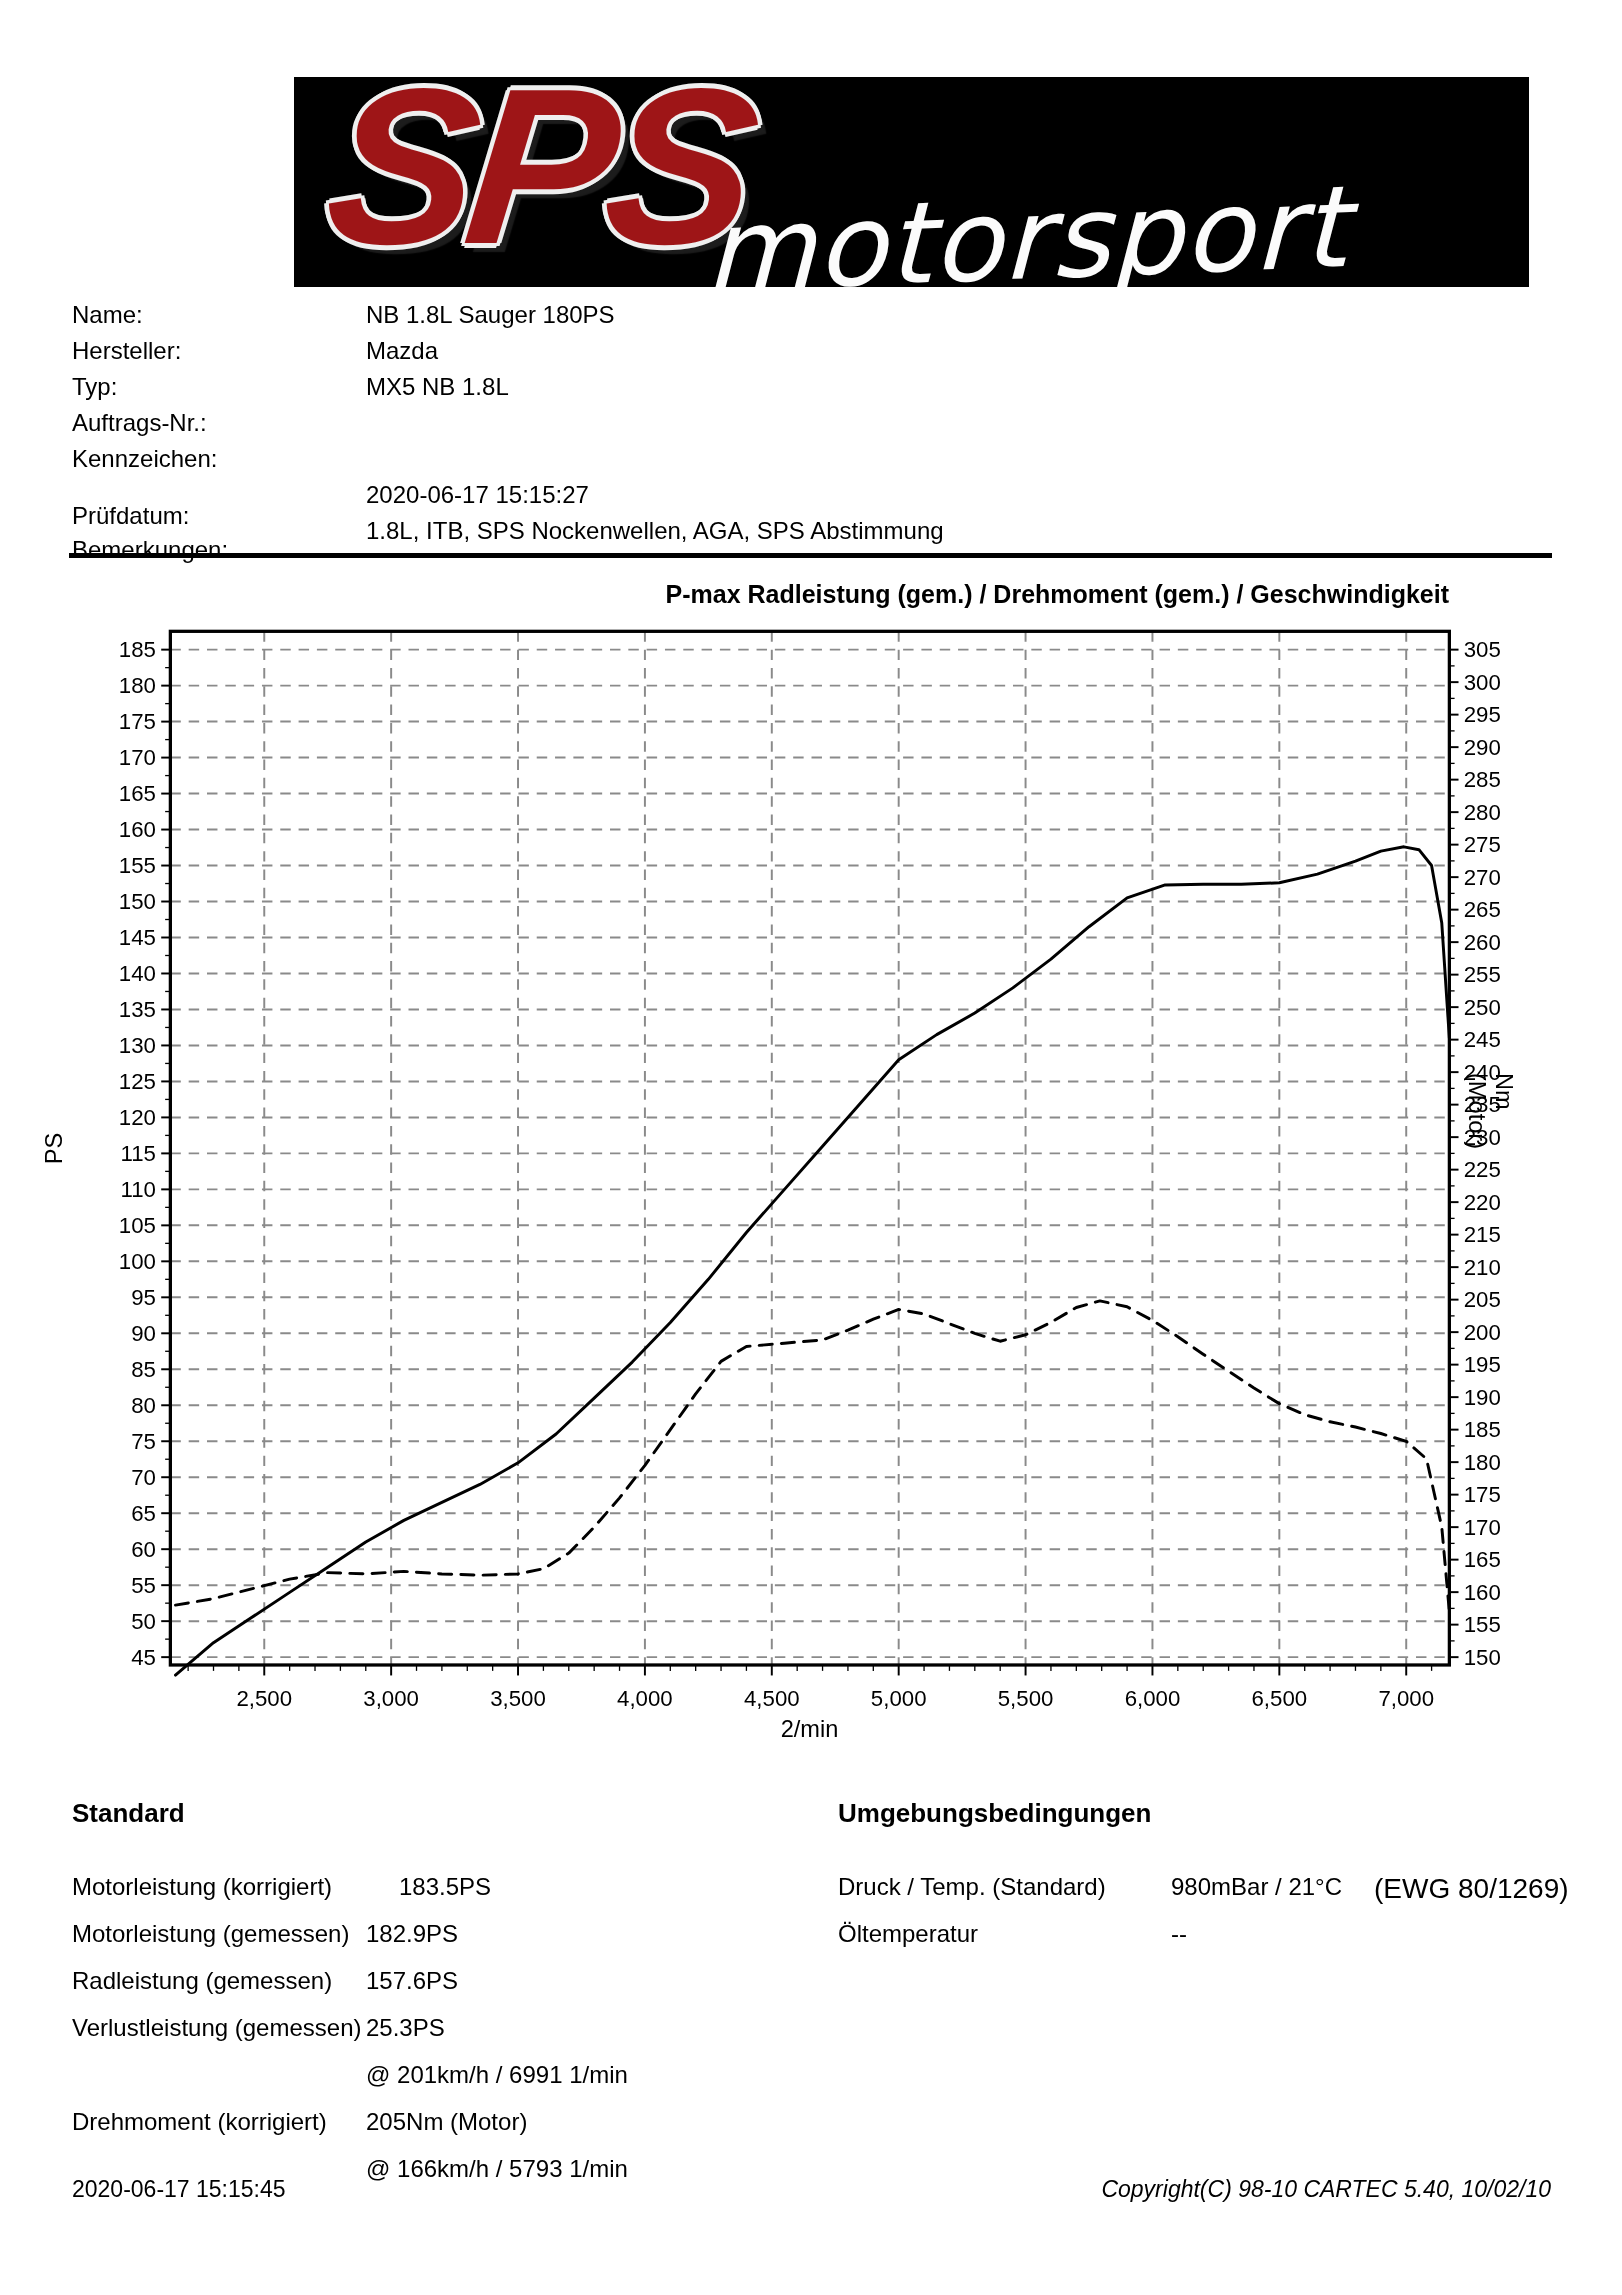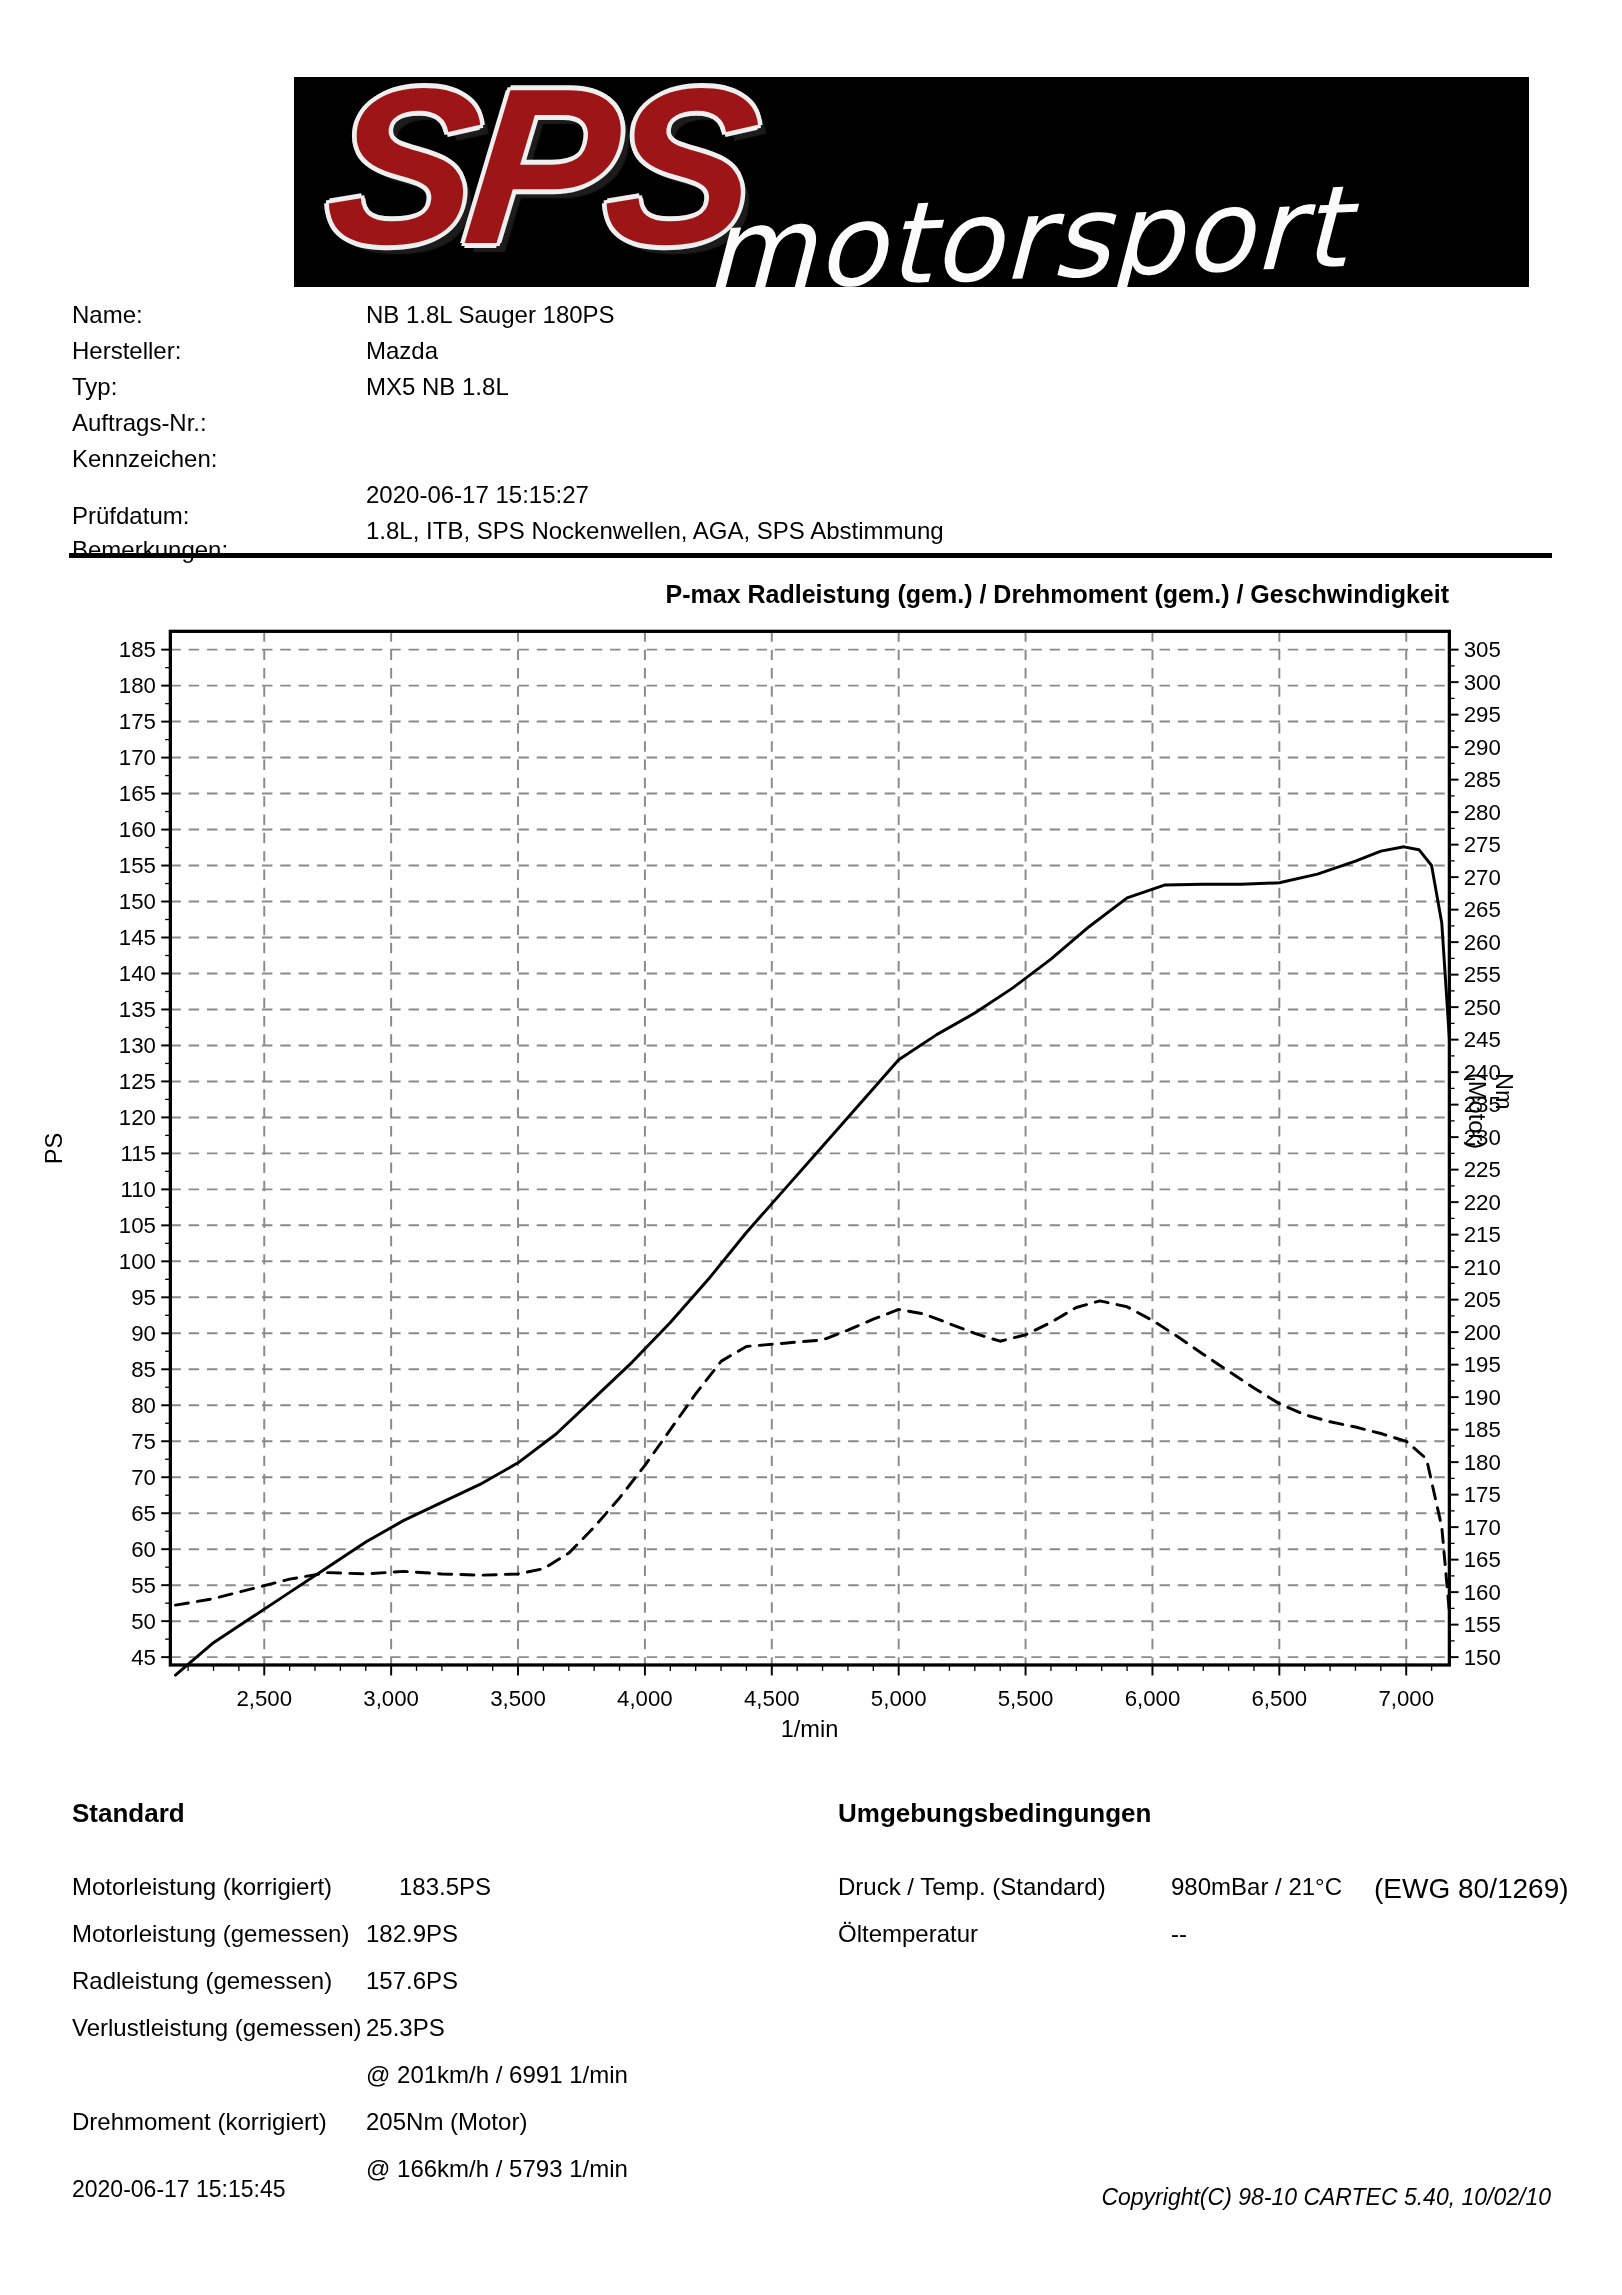--- a/index.html
+++ b/index.html
@@ -36,21 +36,21 @@
 
   
   .h2{font-size:26px;font-weight:bold;}
   .m-label{left:72px;font-size:24px;}
   .m-value{left:366px;font-size:24px;}
   .e-label{left:838px;font-size:24px;}
   .e-value{left:1171px;font-size:24px;}
   .e-note{left:1374px;font-size:28px;}
 
   #footer-left{left:72px;top:2176px;font-size:23px;}
-  #footer-right{right:72px;top:2176px;font-size:23px;font-style:italic;text-align:right;margin-top:8px;}
+  #footer-right{right:72px;top:2176px;font-size:23px;font-style:italic;text-align:right;}
 </style>
 </head>
 <body>
 
 <div id="page">
 
   <div id="logo">
     <div id="logo-sps">SPS</div>
     <div id="logo-motorsport">motorsport</div>
   </div>
@@ -70,21 +70,21 @@
       <div class="abs info-value" style="top: 481px;">2020-06-17 15:15:27</div>
       <div class="abs info-label" style="top: 536px;">Bemerkungen:</div>
       <div class="abs info-value" style="top: 517px;">1.8L, ITB, SPS Nockenwellen, AGA, SPS Abstimmung</div>
     </div>
 
   <div id="rule"></div>
 
   <div id="chart-title">P-max Radleistung (gem.) / Drehmoment (gem.) / Geschwindigkeit</div>
   <div id="ps-label">PS</div>
   <div id="nm-label">Nm (Motor)</div>
-  <div id="xunit-label">1/min</div>
+  <div id="xunit-label">2/min</div>
 
   <svg id="chart" width="1623" height="2295" viewBox="0 0 2480 3508">
       <g>
         <line x1="260" y1="993" x2="2215" y2="993" stroke="#8a8a8a" stroke-width="3" stroke-dasharray="16 12"></line>
         <line x1="260" y1="1048" x2="2215" y2="1048" stroke="#8a8a8a" stroke-width="3" stroke-dasharray="16 12"></line>
         <line x1="260" y1="1103" x2="2215" y2="1103" stroke="#8a8a8a" stroke-width="3" stroke-dasharray="16 12"></line>
         <line x1="260" y1="1158" x2="2215" y2="1158" stroke="#8a8a8a" stroke-width="3" stroke-dasharray="16 12"></line>
         <line x1="260" y1="1213" x2="2215" y2="1213" stroke="#8a8a8a" stroke-width="3" stroke-dasharray="16 12"></line>
         <line x1="260" y1="1268" x2="2215" y2="1268" stroke="#8a8a8a" stroke-width="3" stroke-dasharray="16 12"></line>
         <line x1="260" y1="1323" x2="2215" y2="1323" stroke="#8a8a8a" stroke-width="3" stroke-dasharray="16 12"></line>

